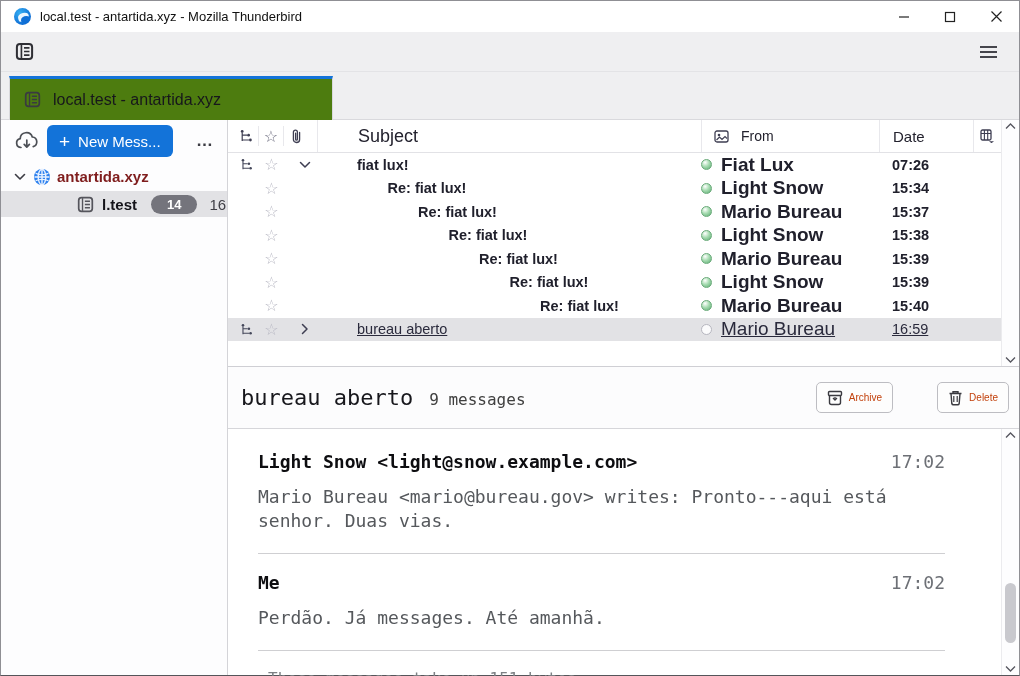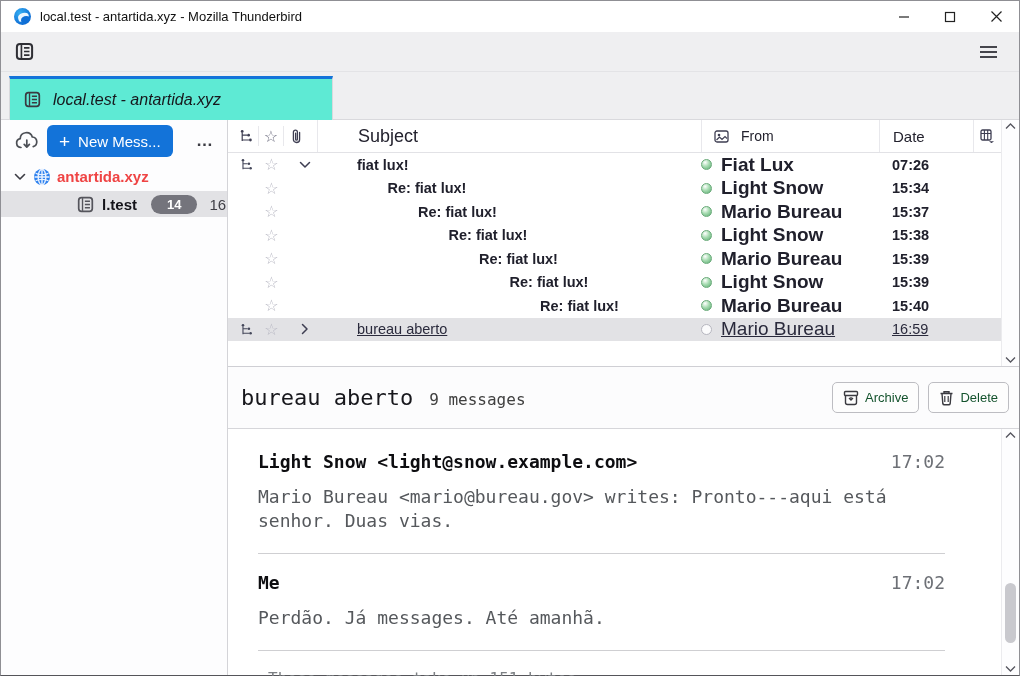--- a/index.html
+++ b/index.html
@@ -19,38 +19,38 @@
   .winbtn svg { display:block; }
 
   
   .toolbar { height:40px; background:#efeff1; border-bottom:1px solid #e3e3e6; display:flex; align-items:center; flex:0 0 auto; }
   .spaces-btn { width:30px; height:28px; margin-left:8px; display:flex; align-items:center; justify-content:center; border-radius:4px; }
   .toolbar .tb-right { margin-left:auto; margin-right:16px; width:30px; height:28px; display:flex; align-items:center; justify-content:center; }
 
   
   .tabbar { height:48px; background:#efeff1; display:flex; align-items:flex-end; flex:0 0 auto; position:relative; }
   .tabbar::after { content:""; position:absolute; left:0; right:0; bottom:0; height:1px; background:#d9d9dd; }
-  .tab { width:324px; height:44px; margin-left:8px; background:#5eead4; border:1px solid #d9d9dd; border-bottom:none; border-top:3px solid #1373d9; display:flex; align-items:center; position:relative; z-index:2;font-style:italic; }
+  .tab { width:324px; height:44px; margin-left:8px; background:#4d7c0f; border:1px solid #d9d9dd; border-bottom:none; border-top:3px solid #1373d9; display:flex; align-items:center; position:relative; z-index:2; }
   .tab-icon { margin:0 12px 0 14px; display:flex; }
   .tab-label { font-size:16px; color:#17171c; }
 
   
   .main { flex:1; display:flex; min-height:0; }
 
   
   .folderpane { width:227px; flex:0 0 auto; background:#fdfdfe; border-right:1px solid #d4d4d8; display:flex; flex-direction:column; }
   .fp-toolbar { height:42px; display:flex; align-items:center; padding:0 6px 0 12px; }
   .getmsg { width:28px; height:28px; display:flex; align-items:center; justify-content:center; }
   .newmsg-btn { margin-left:6px; height:32px; background:#1373d9; color:#fff; border:none; border-radius:6px; display:flex; align-items:center; padding:0 12px; font-size:15px; font-family:inherit; }
   .newmsg-plus { font-size:19px; font-weight:400; margin-right:8px; line-height:1; }
   .kebab { margin-left:auto; font-size:17px; letter-spacing:2px; color:#3c3c43; font-weight:700; padding:0 6px; }
   .acct-row { height:25px; display:flex; align-items:center; padding-left:10px; margin-top:2px; }
   .acct-chev { display:flex; width:18px; justify-content:center; }
   .acct-globe { margin:0 6px 0 4px; display:flex; }
-  .acct-name { font-size:15px; font-weight:700; color:#ef4444; }
+  .acct-name { font-size:15px; font-weight:700; color:#7f1d1d; }
   .folder-row { height:26px; margin:2px 0 0 0; display:flex; align-items:center; padding-left:76px; background:#e2e2e5; }
   .folder-icon { display:flex; margin-right:8px; }
   .folder-name { font-size:15px; font-weight:700; color:#15141a; }
   .badge { margin-left:14px; min-width:24px; height:19px; padding:0 16px; border-radius:10px; background:#74747c; color:#fff; font-size:13px; font-weight:700; display:flex; align-items:center; justify-content:center; }
   .total { margin-left:12px; font-size:15px; color:#3f3f46; }
 
   
   .rightside { flex:1; display:flex; flex-direction:column; min-width:0; }
 
   
@@ -86,21 +86,21 @@
   .vscroll { width:18px; flex:0 0 auto; background:#fdfdfe; border-left:1px solid #ebebee; display:flex; flex-direction:column; align-items:center; justify-content:space-between; padding:3px 0; }
   .sb-arrow { color:#55555e; display:flex; }
   .msg-scroll { position:relative; }
   .msg-thumb { position:absolute; left:3px; width:11px; height:60px; background:#c9c9ce; border-radius:6px; bottom:32px; }
 
   
   .msgheader { height:62px; flex:0 0 auto; background:#fcfcfd; border-bottom:1px solid #d6d6da; display:flex; align-items:center; padding:0 10px 0 13px; }
   .mh-title { font-family:"DejaVu Sans Mono", monospace; font-size:22px; color:#17171c; }
   .mh-count { font-family:"DejaVu Sans Mono", monospace; font-size:16px; color:#404040; margin-left:16px; margin-top:4px; }
   .mh-buttons { margin-left:auto; display:flex; gap:9px; }
-  .mh-btn { height:31px; background:#fdfdfd; border:1px solid #bdbdc2; border-radius:5px; display:flex; align-items:center; padding:0 10px; font-size:13px; color:#14532d; font-family:inherit; gap:6px; }
+  .mh-btn { height:31px; background:#fdfdfd; border:1px solid #bdbdc2; border-radius:5px; display:flex; align-items:center; padding:0 10px; font-size:10px; color:#c2410c; font-family:inherit; gap:6px;margin-left:35px; }
 
   
   .msglist { flex:1; display:flex; min-height:0; background:#fff; }
   .msgs { flex:1; padding:12px 0 0 30px; font-family:"DejaVu Sans Mono", monospace; min-width:0; }
   .msg-fromline { display:flex; align-items:flex-start; padding-right:56px; }
   .msg-from { font-size:18px; font-weight:700; color:#0d0d10; }
   .msg-time { margin-left:auto; font-size:18px; color:#6d7076; }
   .msg-body { margin-top:13px; font-size:18px; line-height:24px; color:#55585c; max-width:60ch; }
   .msg-sep { border:none; border-top:1px solid #cfcfd2; margin:20px 56px 18px 0; }
   .msg-footer { font-size:16px; color:#7d8084; padding-left:10px; margin-top:8px; }

